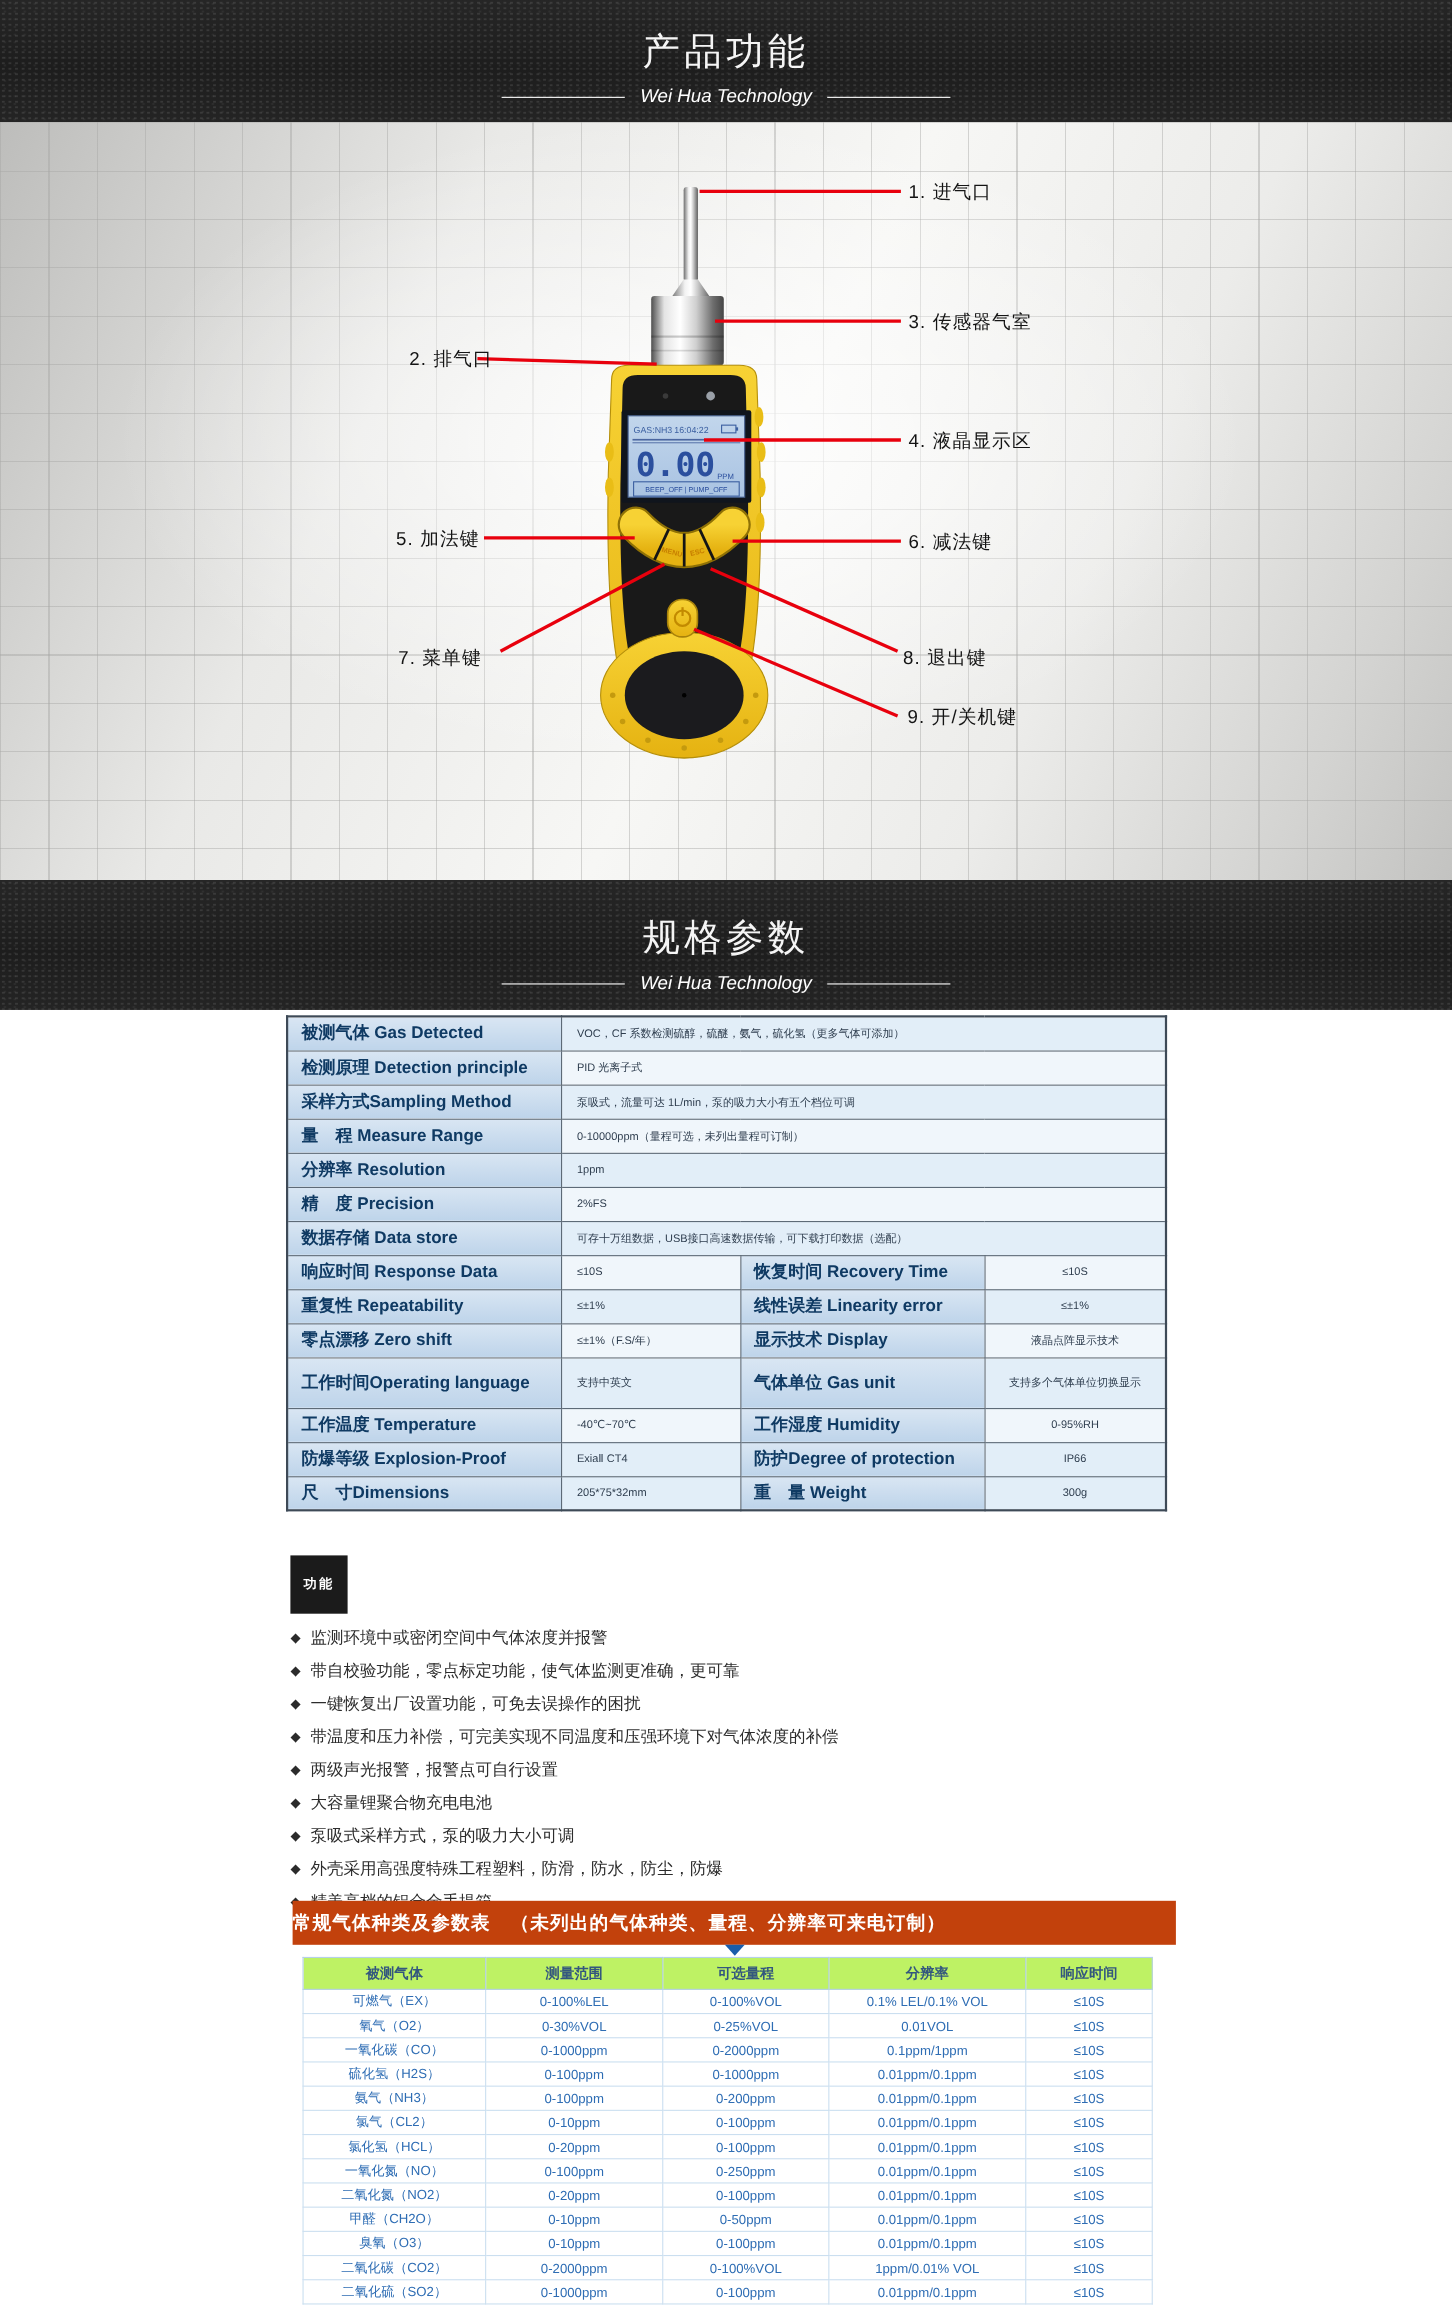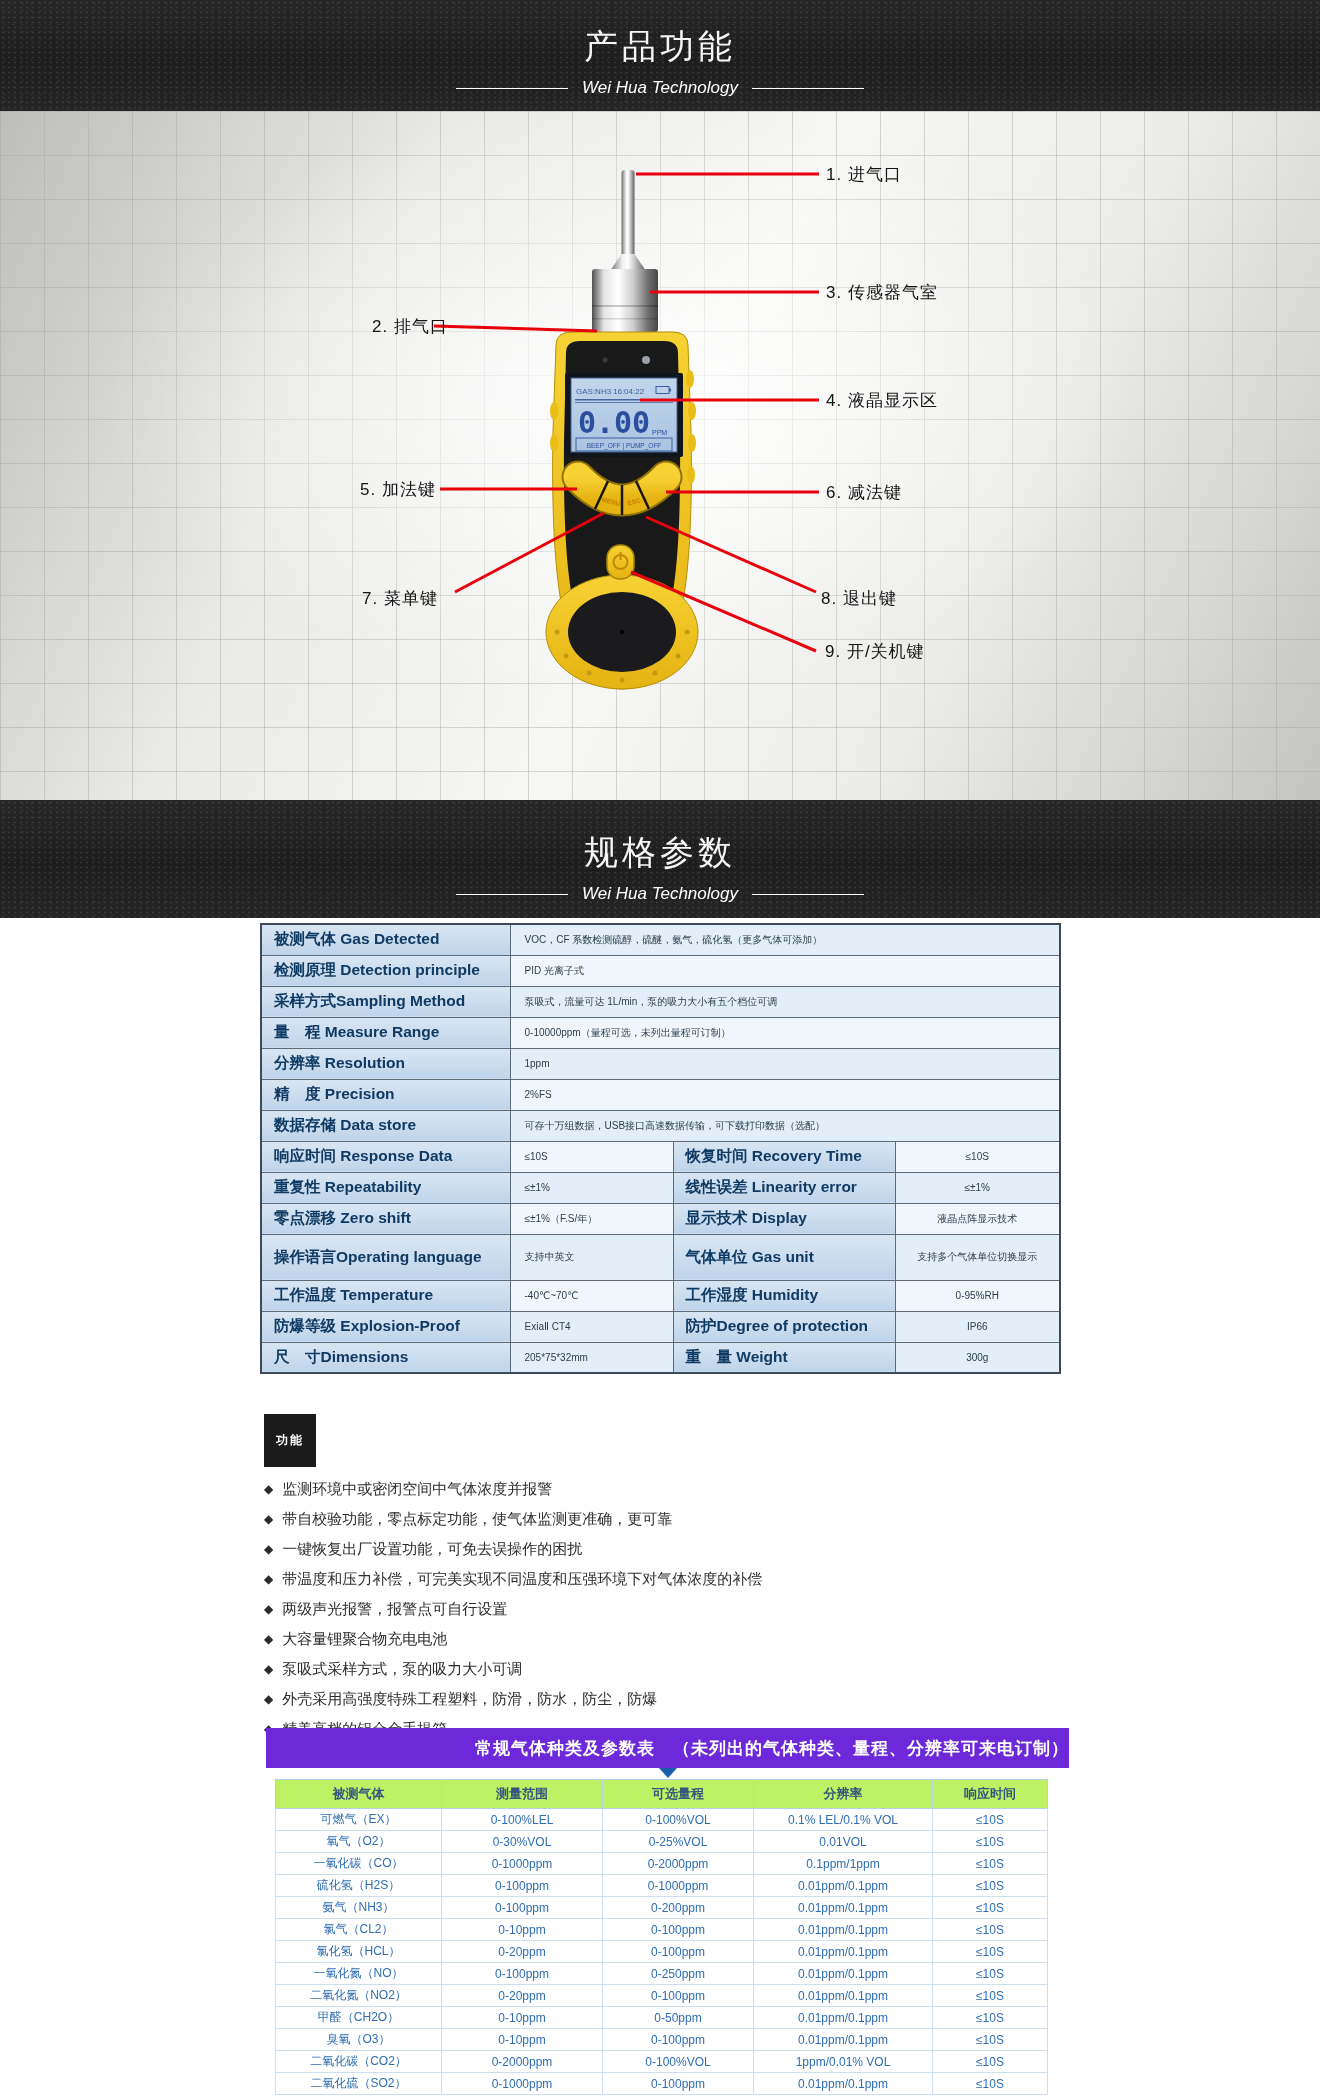--- a/index.html
+++ b/index.html
@@ -55,22 +55,22 @@
 
   
   .features{position:absolute;left:264px;top:1414px;width:820px;}
   .badge{display:inline-block;background:#1b1b1b;color:#ffffff;font-weight:bold;font-size:12px;
          padding:18px 12px;letter-spacing:2px;}
   .features ul{list-style:none;margin:7px 0 0 0;padding:0;}
   .features li{height:30px;display:flex;align-items:center;font-size:15px;color:#2c2c2c;}
   .features li .dia{font-size:12px;margin-right:9px;color:#2b2b2b;}
 
   
-  .bluebar{position:absolute;left:266px;top:1728px;width:803px;height:40px;background:#6d28d9;
-           display:flex;align-items:center;justify-content:flex-end;color:#fff;font-weight:bold;
+  .bluebar{position:absolute;left:266px;top:1728px;width:803px;height:40px;background:#c2410c;
+           display:flex;align-items:center;justify-content:flex-start;color:#fff;font-weight:bold;
            font-size:17px;letter-spacing:1px;}
   .bluebar .tri{position:absolute;left:50%;bottom:-10px;margin-left:-9px;width:0;height:0;
                 border-left:9px solid transparent;border-right:9px solid transparent;
                 border-top:10px solid #1a5dab;}
   table.gas{position:absolute;left:275px;top:1779px;border-collapse:collapse;table-layout:fixed;
             width:772px;background:#ffffff;border:1px solid #b5d0e8;}
   table.gas th{height:26px;font-size:13px;color:#33577e;font-weight:bold;
                border:1px solid #b5d0e8;background:#bef264;}
   table.gas td{height:21px;text-align:center;font-size:12px;color:#2e6db4;
                border:1px solid #cbdff0;padding:0;}
@@ -274,21 +274,21 @@
           <td class="lbl">线性误差 Linearity error</td>
           <td class="v-a cen">≤±1%</td>
         </tr>
         <tr>
           <td class="lbl">零点漂移 Zero shift</td>
           <td class="v-b">≤±1%（F.S/年）</td>
           <td class="lbl">显示技术 Display</td>
           <td class="v-b cen">液晶点阵显示技术</td>
         </tr>
         <tr class="tall">
-          <td class="lbl">操作语言Operating language</td>
+          <td class="lbl">工作时间Operating language</td>
           <td class="v-a">支持中英文</td>
           <td class="lbl">气体单位 Gas unit</td>
           <td class="v-a cen">支持多个气体单位切换显示</td>
         </tr>
         <tr>
           <td class="lbl">工作温度 Temperature</td>
           <td class="v-b">-40℃~70℃</td>
           <td class="lbl">工作湿度 Humidity</td>
           <td class="v-b cen">0-95%RH</td>
         </tr>

